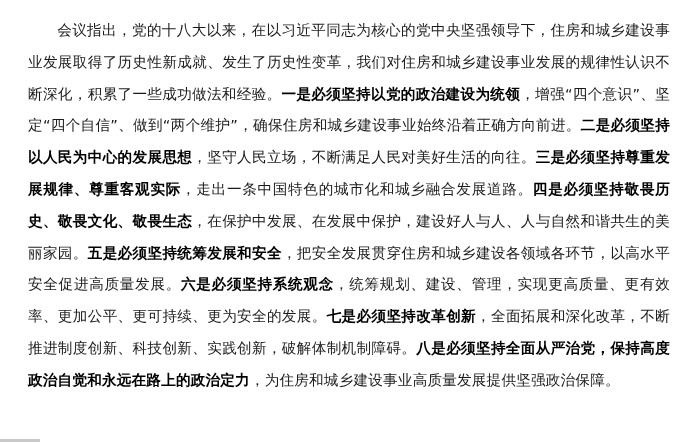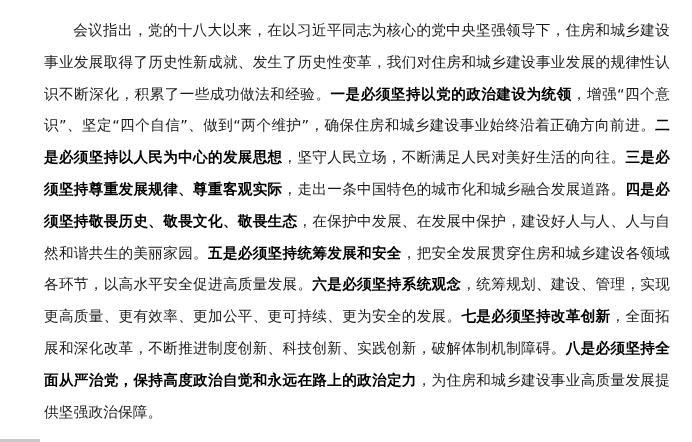--- a/index.html
+++ b/index.html
@@ -12,21 +12,21 @@
     height: 442px;
     overflow: hidden;
     font-family: "DejaVu Sans", "Liberation Sans", sans-serif;
   }
   .page {
     position: relative;
     width: 692px;
     height: 442px;
     background: #ffffff;
     box-sizing: border-box;
-    padding: 14px 22px 10px 44px;
+    padding: 14px 22px 10px 28px;
   }
   .doc-body {
     font-size: 14.6px;
     line-height: 31.8px;
     color: #1a1a1a;
     text-align: justify;
     text-justify: inter-ideograph;
     letter-spacing: 0.2px;
   }
   .doc-body p {

